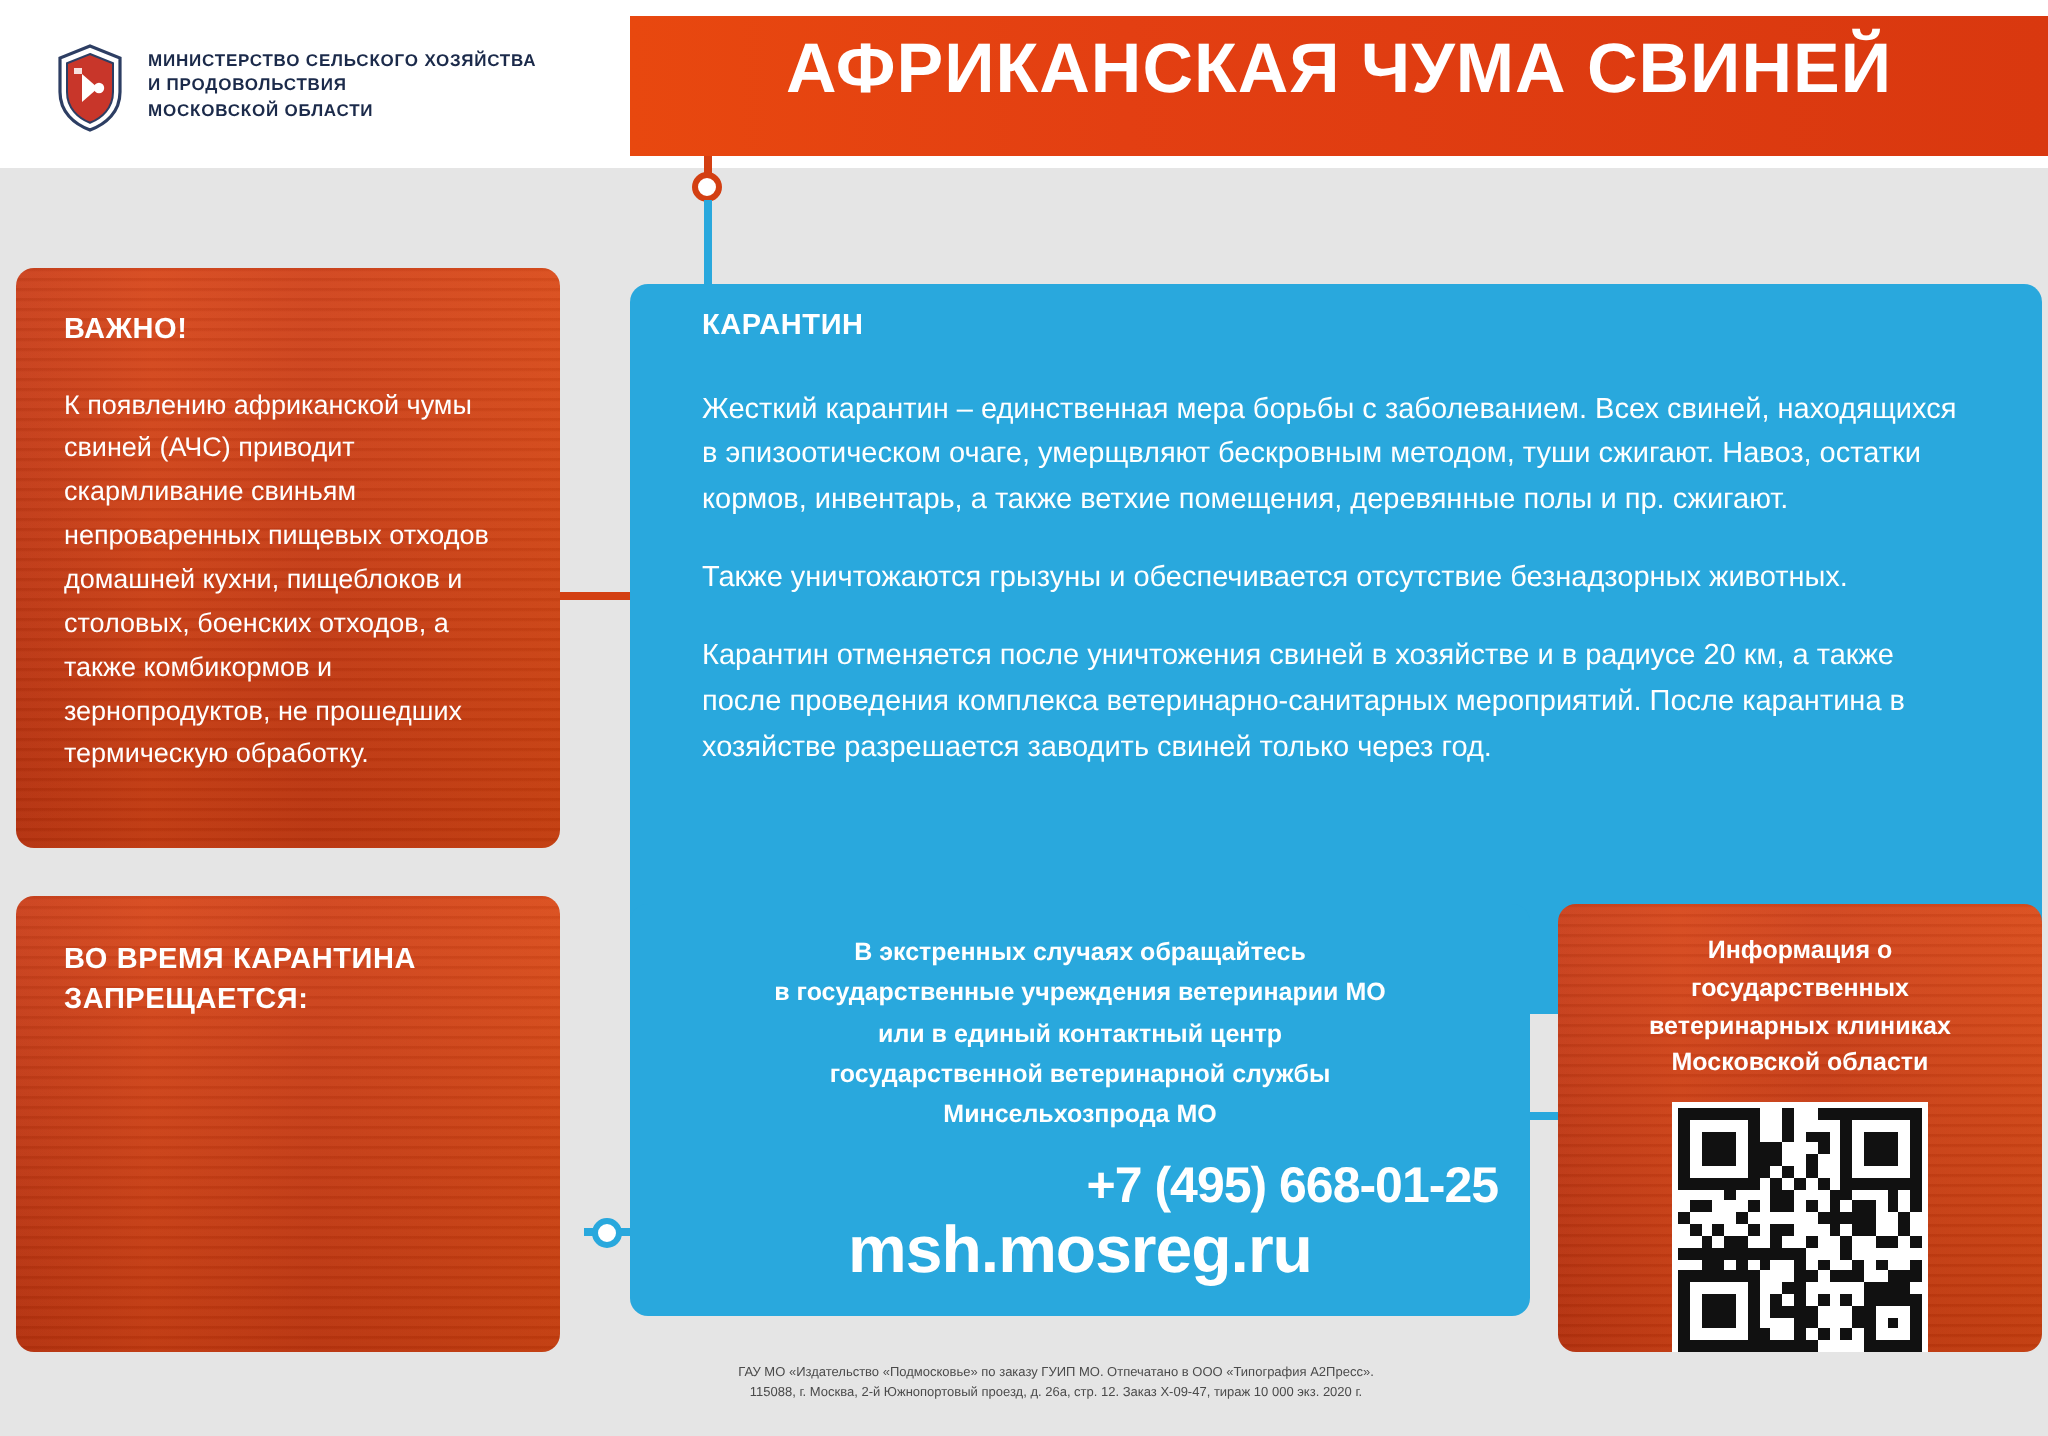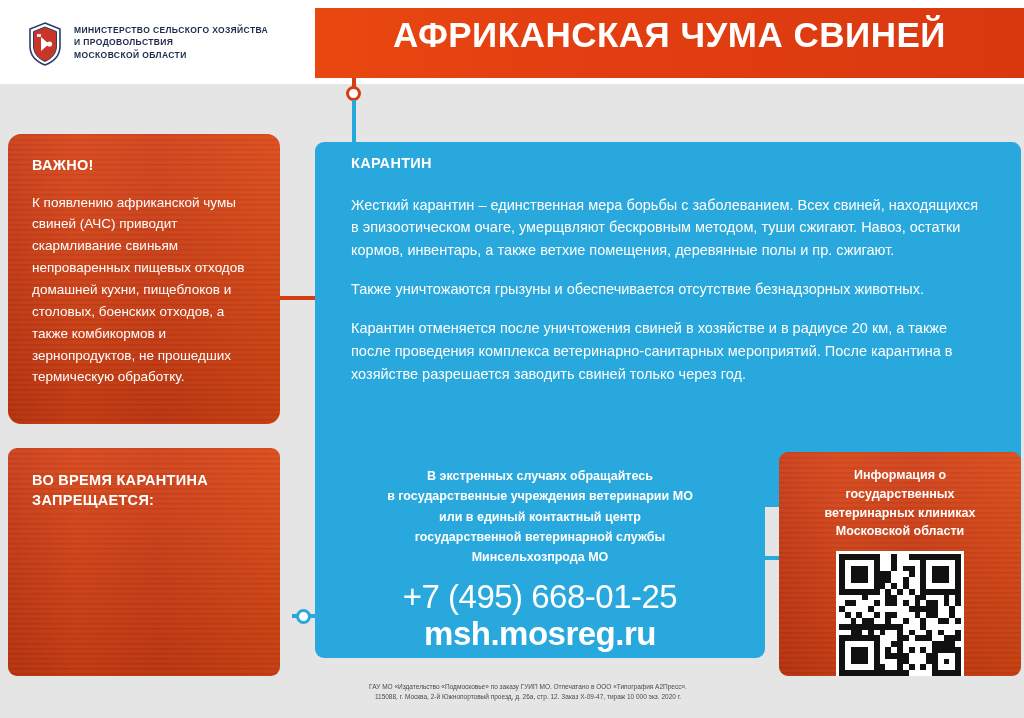--- a/index.html
+++ b/index.html
@@ -100,21 +100,20 @@
     font-size: 14px;
     line-height: 1.52;
   }
   .box p:last-child { margin-bottom: 0; }
 
   
   #box-important {
     left: 8px; top: 134px;
     width: 272px; height: 290px;
     padding: 22px 24px;
-    border-radius: 13px;
   }
   #box-important h2 { margin-bottom: 16px; }
   #box-important p { font-size: 13.5px; line-height: 1.62; }
 
   
   #box-quarantine {
     left: 315px; top: 142px;
     width: 706px; height: 365px;
     padding: 12px 36px;
   }
@@ -137,24 +136,25 @@
     padding: 14px 16px 10px 16px;
     text-align: center;
   }
   #box-contacts .lines {
     font-size: 12.5px;
     font-weight: bold;
     line-height: 1.62;
   }
   #box-contacts .phone {
     margin-top: 12px;
-    font-size: 33px;
-    font-weight: normal;
+    font-size: 25px;
+    font-weight: bold;
     letter-spacing: -0.5px;
     line-height: 1.12;
+    text-align: right;
   }
   #box-contacts .site {
     font-size: 33px;
     font-weight: bold;
     letter-spacing: -0.5px;
     line-height: 1.12;
   }
 
   
   #box-qr {

